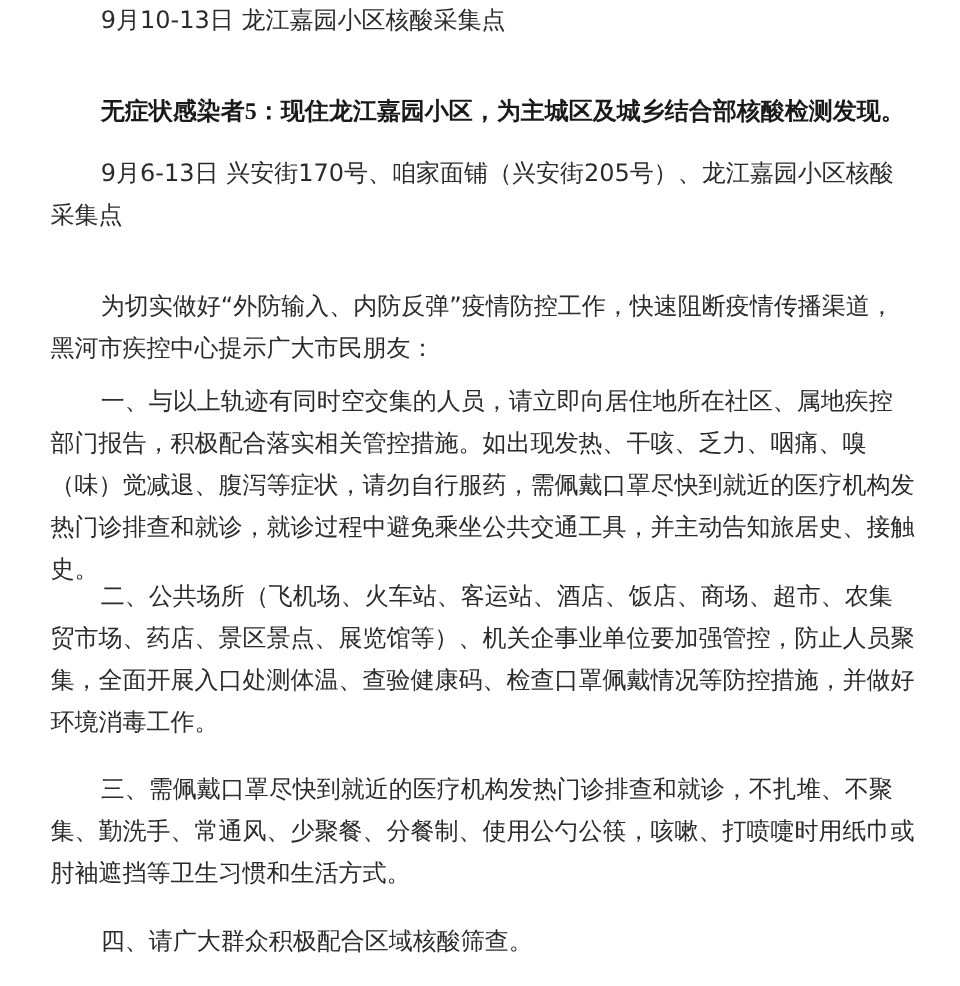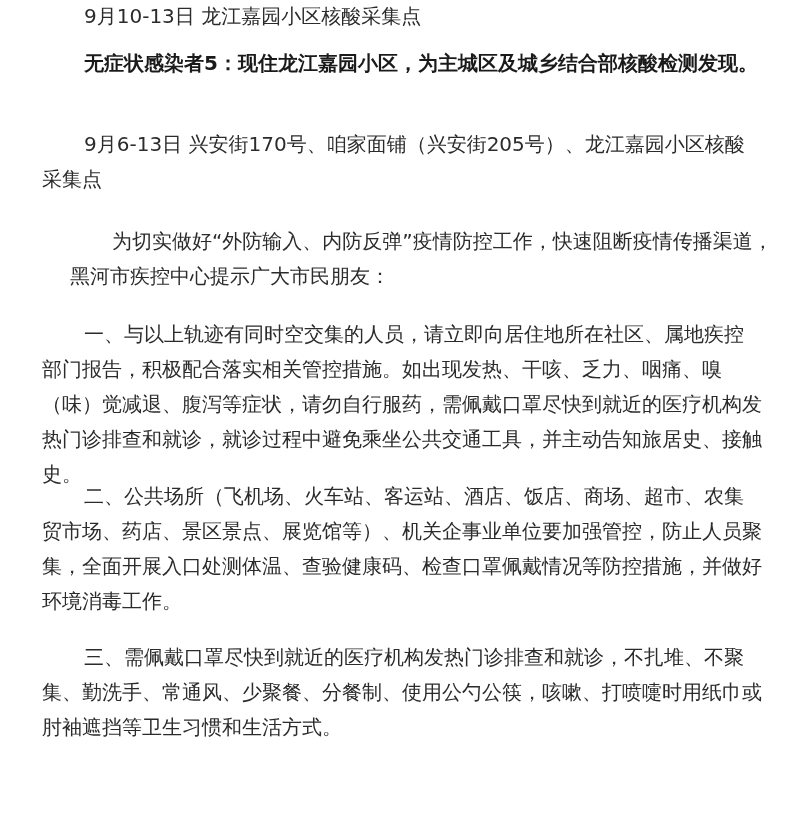--- a/index.html
+++ b/index.html
@@ -19,19 +19,20 @@
     margin: 0;
     letter-spacing: 0px;
   }
   .bold { font-weight: bold; color: #1a1a1a; }
 </style>
 </head>
 <body>
 
 <div class="doc">
   <p class="para" style="top:-1px;">9月10-13日 龙江嘉园小区核酸采集点</p>
-  <p class="para bold" style="top:46px;">无症状感染者5：现住龙江嘉园小区，为主城区及城乡结合部核酸检测发现。</p>
+  <p class="para bold" style="top:76px;font-family:Liberation Serif, serif;">无症状感染者5：现住龙江嘉园小区，为主城区及城乡结合部核酸检测发现。</p>
   <p class="para" style="top:127px;">9月6-13日 兴安街170号、咱家面铺（兴安街205号）、龙江嘉园小区核酸采集点</p>
-  <p class="para" style="top:224px;margin-left:28px;">为切实做好“外防输入、内防反弹”疫情防控工作，快速阻断疫情传播渠道，黑河市疾控中心提示广大市民朋友：</p>
+  <p class="para" style="top:238px;">为切实做好“外防输入、内防反弹”疫情防控工作，快速阻断疫情传播渠道，黑河市疾控中心提示广大市民朋友：</p>
   <p class="para" style="top:317px;">一、与以上轨迹有同时空交集的人员，请立即向居住地所在社区、属地疾控部门报告，积极配合落实相关管控措施。如出现发热、干咳、乏力、咽痛、嗅（味）觉减退、腹泻等症状，请勿自行服药，需佩戴口罩尽快到就近的医疗机构发热门诊排查和就诊，就诊过程中避免乘坐公共交通工具，并主动告知旅居史、接触史。</p>
   <p class="para" style="top:479px;">二、公共场所（飞机场、火车站、客运站、酒店、饭店、商场、超市、农集贸市场、药店、景区景点、展览馆等）、机关企事业单位要加强管控，防止人员聚集，全面开展入口处测体温、查验健康码、检查口罩佩戴情况等防控措施，并做好环境消毒工作。</p>
   <p class="para" style="top:640px;">三、需佩戴口罩尽快到就近的医疗机构发热门诊排查和就诊，不扎堆、不聚集、勤洗手、常通风、少聚餐、分餐制、使用公勺公筷，咳嗽、打喷嚏时用纸巾或肘袖遮挡等卫生习惯和生活方式。</p>
+  <p class="para" style="top:767px;">四、请广大群众积极配合区域核酸筛查。</p>
 </div>
 
 </body></html>

